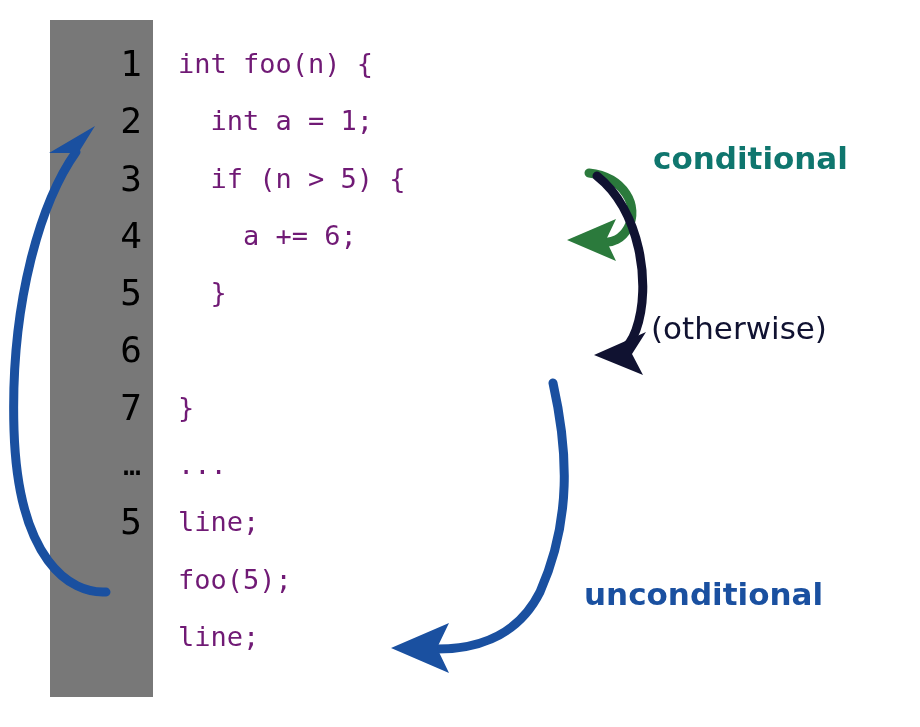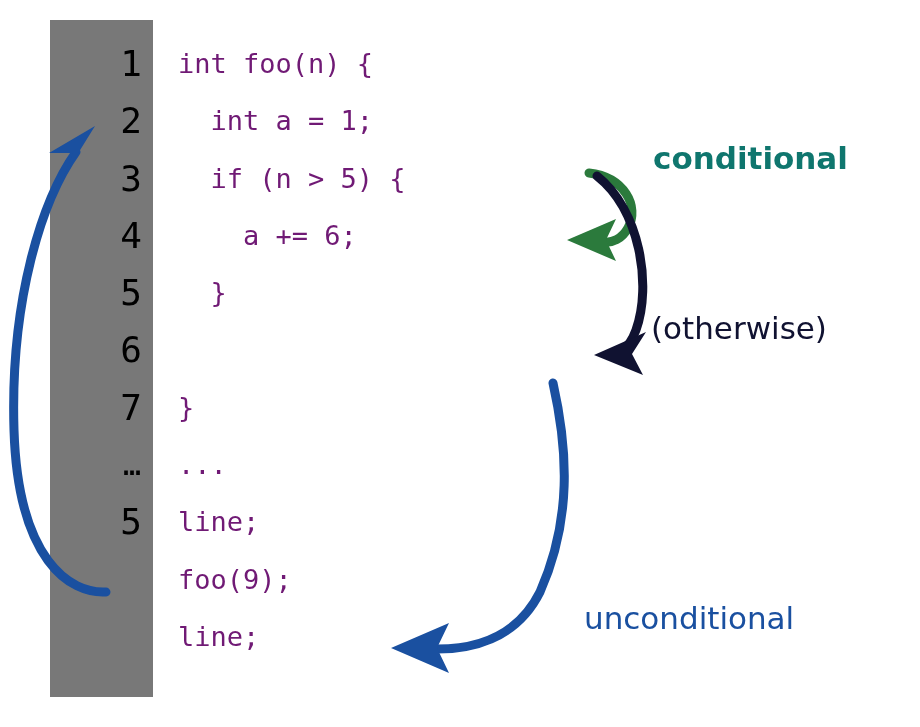--- a/index.html
+++ b/index.html
@@ -83,23 +83,22 @@
     left: 651px;
     top: 310px;
     font-size: 31px;
     font-weight: normal;
     color: #101231;
   }
   #label-unconditional {
     left: 584px;
     top: 576px;
     font-size: 31px;
-    font-weight: normal;
+    font-weight: bold;
     color: #1a50a0;
-    margin-top: 24px;
   }
 
   
   #arrows {
     position: absolute;
     left: 0;
     top: 0;
     width: 920px;
     height: 727px;
     pointer-events: none;
@@ -152,21 +151,21 @@
       <span class="lineno ellipsis">…</span>
       <span class="srcline">...</span>
     </div>
 
     <div class="code-row" style="top:493px">
       <span class="lineno">5</span>
       <span class="srcline">line;</span>
     </div>
 
     <div class="code-row" style="top:551px">
-      <span class="srcline">foo(9);</span>
+      <span class="srcline">foo(5);</span>
     </div>
 
     <div class="code-row" style="top:608px">
       <span class="srcline">line;</span>
     </div>
   </div>
 
   <svg id="arrows" viewBox="0 0 920 727" width="920" height="727">
 
     <g>

